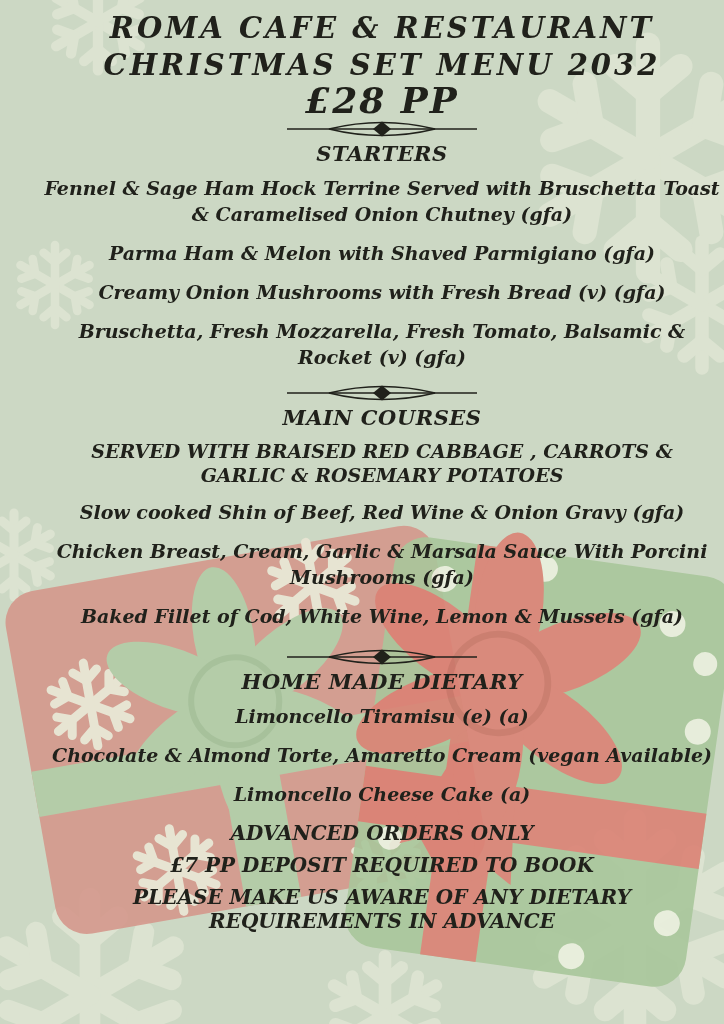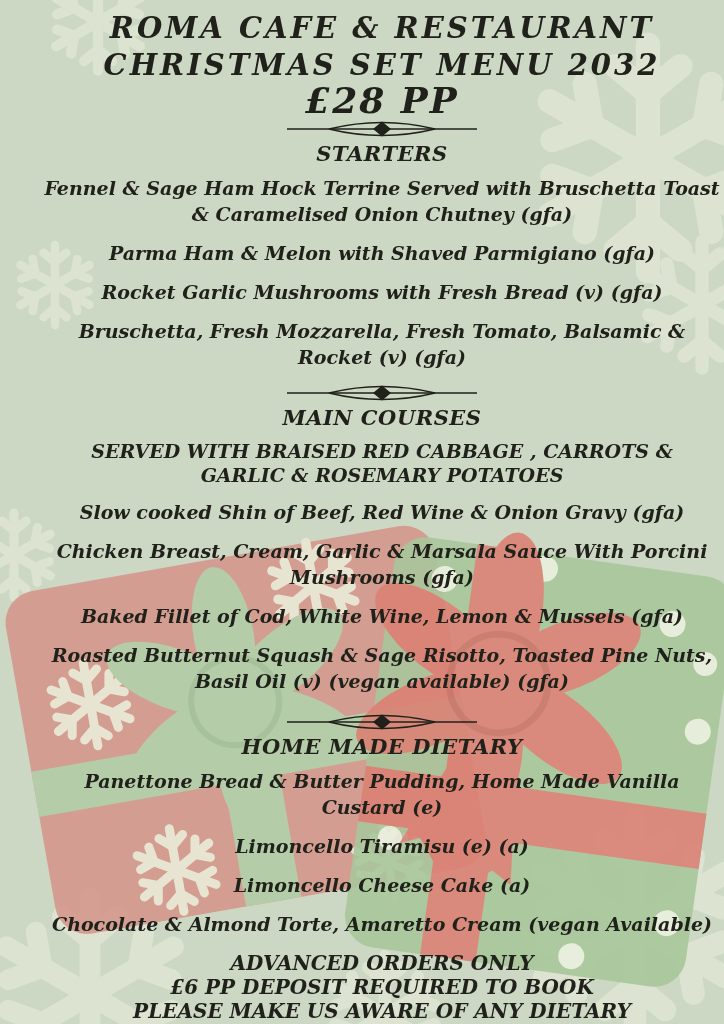--- a/index.html
+++ b/index.html
@@ -30,21 +30,21 @@
   .price{font-size:36px;line-height:33px;letter-spacing:2px;}
   .divider{margin:2px auto;width:190px;height:20px;}
   .divider.pre-desserts{margin-top:18px;}
   .div-svg line,.div-svg path{stroke:var(--text);stroke-width:1.6;fill:none;}
   .div-svg polygon{fill:var(--text);}
   h2{font-size:21px;line-height:26px;margin:0 0 8px 0;letter-spacing:.5px;font-weight:bold;}
   .subheading{font-size:19px;line-height:24px;max-width:600px;margin:8px auto 12px auto;}
   .item{font-size:19px;line-height:26px;max-width:690px;margin:8px auto 13px auto;}
   .mains h2{margin-bottom:0;}
   .footer{font-size:20px;line-height:24px;max-width:620px;margin:14px auto 0 auto;}
-  .footer p{margin:0;}
+  .footer p{margin:8px;}
 </style>
 </head>
 <body>
 
 <svg class="bg" viewBox="0 0 724 1024" aria-hidden="true">
   <defs>
     <g id="spoke" fill="none" stroke-linecap="round">
       <line x1="0" y1="0" x2="0" y2="-42"></line>
       <path d="M-12,-34 L0,-24 L12,-34"></path>
     </g>
@@ -128,55 +128,53 @@
         <line x1="0" y1="10" x2="190" y2="10"></line>
         <path d="M42,10 Q95,-3 148,10 Q95,23 42,10 Z"></path>
         <polygon points="95,2.5 104,10 95,17.5 86,10"></polygon>
       </svg>
   </div>
 
   <section>
     <h2>STARTERS</h2>
     <p class="item">Fennel &amp; Sage Ham Hock Terrine Served with Bruschetta Toast &amp; Caramelised Onion Chutney (gfa)</p>
     <p class="item">Parma Ham &amp; Melon with Shaved Parmigiano (gfa)</p>
-    <p class="item">Rocket Garlic Mushrooms with Fresh Bread (v) (gfa)</p>
+    <p class="item">Creamy Onion Mushrooms with Fresh Bread (v) (gfa)</p>
     <p class="item">Bruschetta, Fresh Mozzarella, Fresh Tomato, Balsamic &amp; Rocket (v) (gfa)</p>
   </section>
 
   <div class="divider">
     <svg class="div-svg" width="190" height="20" viewBox="0 0 190 20">
         <line x1="0" y1="10" x2="190" y2="10"></line>
         <path d="M42,10 Q95,-3 148,10 Q95,23 42,10 Z"></path>
         <polygon points="95,2.5 104,10 95,17.5 86,10"></polygon>
       </svg>
   </div>
 
   <section class="mains">
     <h2>MAIN COURSES</h2>
     <p class="subheading">SERVED WITH BRAISED RED CABBAGE , CARROTS &amp; GARLIC &amp; ROSEMARY POTATOES</p>
     <p class="item">Slow cooked Shin of Beef, Red Wine &amp; Onion Gravy (gfa)</p>
     <p class="item">Chicken Breast, Cream, Garlic &amp; Marsala Sauce With Porcini Mushrooms (gfa)</p>
     <p class="item">Baked Fillet of Cod, White Wine, Lemon &amp; Mussels (gfa)</p>
-    <p class="item">Roasted Butternut Squash &amp; Sage Risotto, Toasted Pine Nuts, Basil Oil (v) (vegan available) (gfa)</p>
   </section>
 
   <div class="divider pre-desserts">
     <svg class="div-svg" width="190" height="20" viewBox="0 0 190 20">
         <line x1="0" y1="10" x2="190" y2="10"></line>
         <path d="M42,10 Q95,-3 148,10 Q95,23 42,10 Z"></path>
         <polygon points="95,2.5 104,10 95,17.5 86,10"></polygon>
       </svg>
   </div>
 
   <section>
     <h2>HOME MADE DIETARY</h2>
-    <p class="item">Panettone Bread &amp; Butter Pudding, Home Made Vanilla Custard (e)</p>
     <p class="item">Limoncello Tiramisu (e) (a)</p>
+    <p class="item">Chocolate &amp; Almond Torte, Amaretto Cream (vegan Available)</p>
     <p class="item">Limoncello Cheese Cake (a)</p>
-    <p class="item">Chocolate &amp; Almond Torte, Amaretto Cream (vegan Available)</p>
   </section>
 
   <footer class="footer">
     <p>ADVANCED ORDERS ONLY</p>
-    <p>£6 PP DEPOSIT REQUIRED TO BOOK</p>
+    <p>£7 PP DEPOSIT REQUIRED TO BOOK</p>
     <p>PLEASE MAKE US AWARE OF ANY DIETARY REQUIREMENTS IN ADVANCE</p>
   </footer>
 </main>
 
 </body></html>

